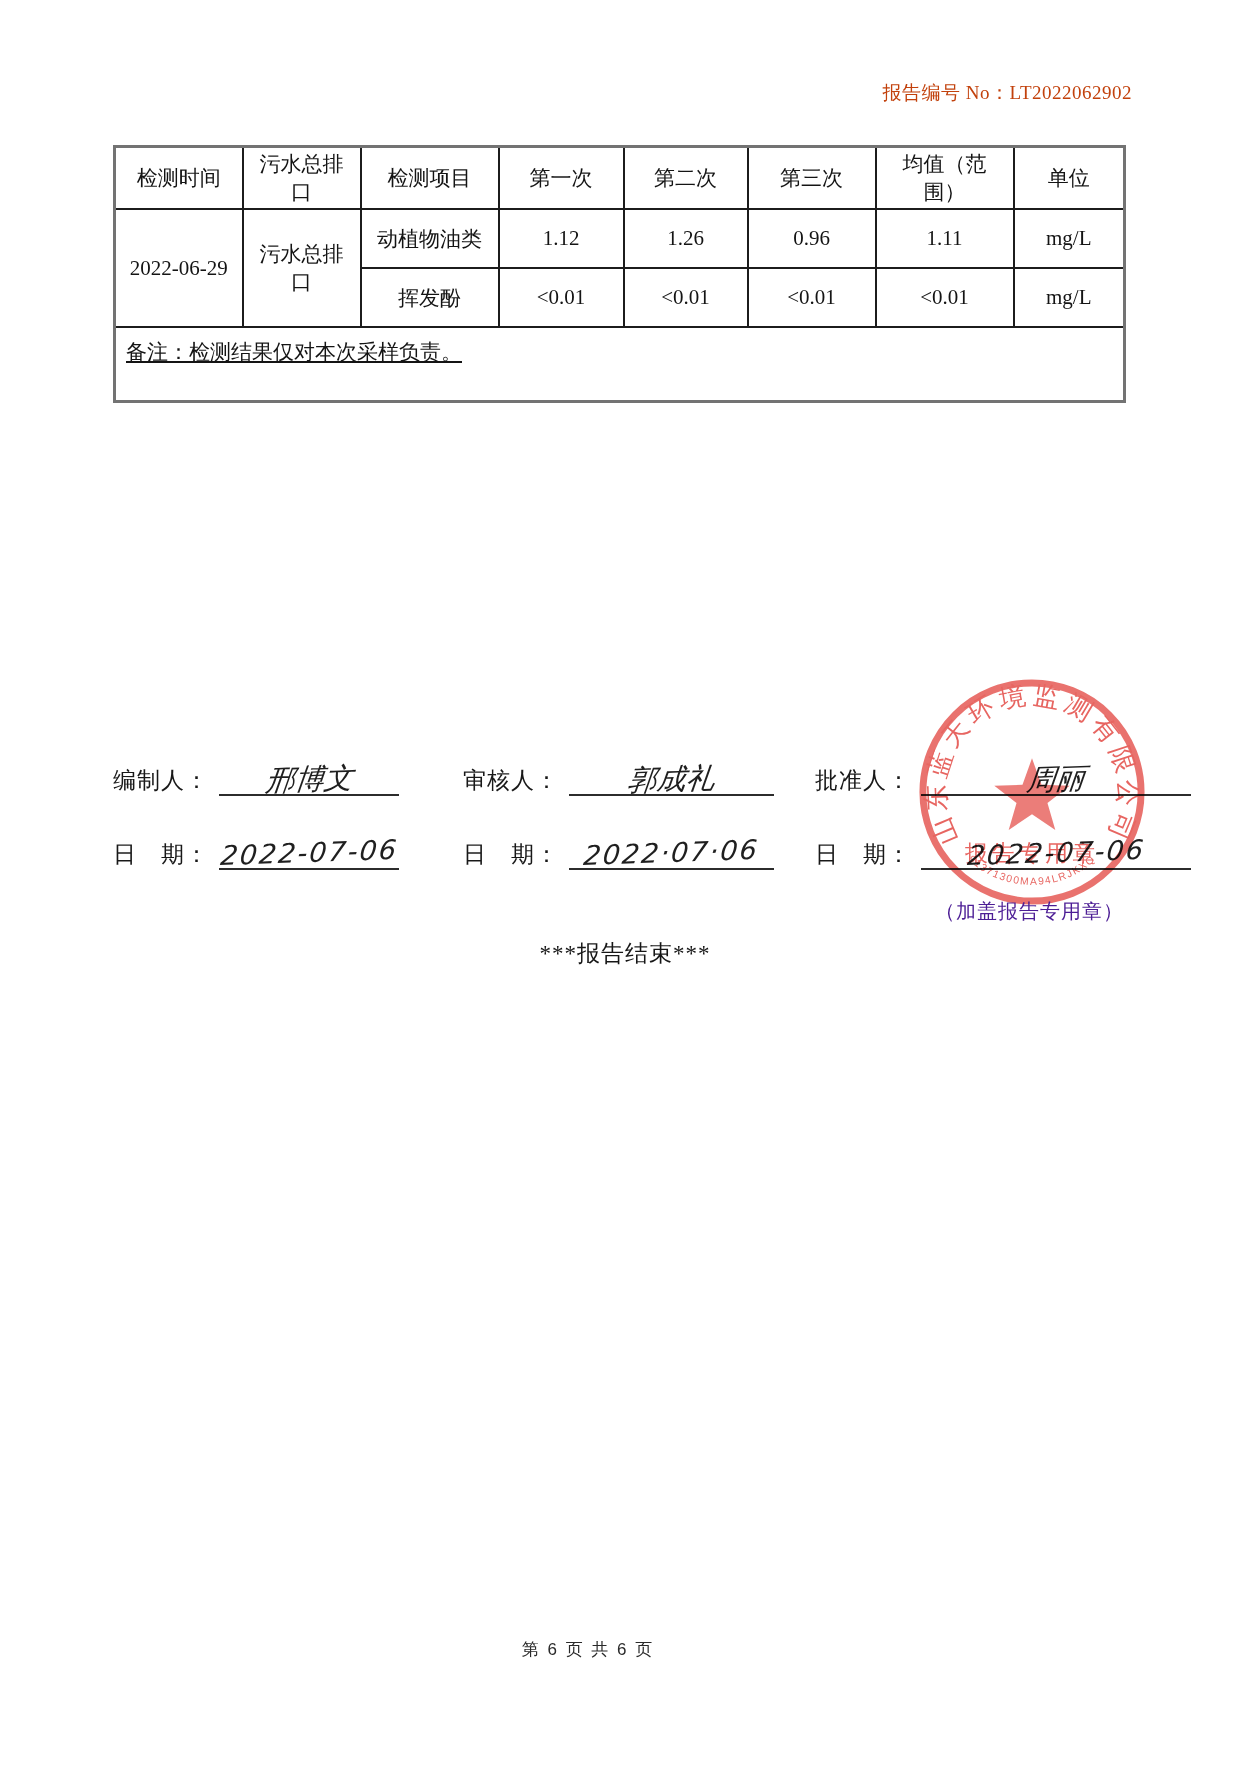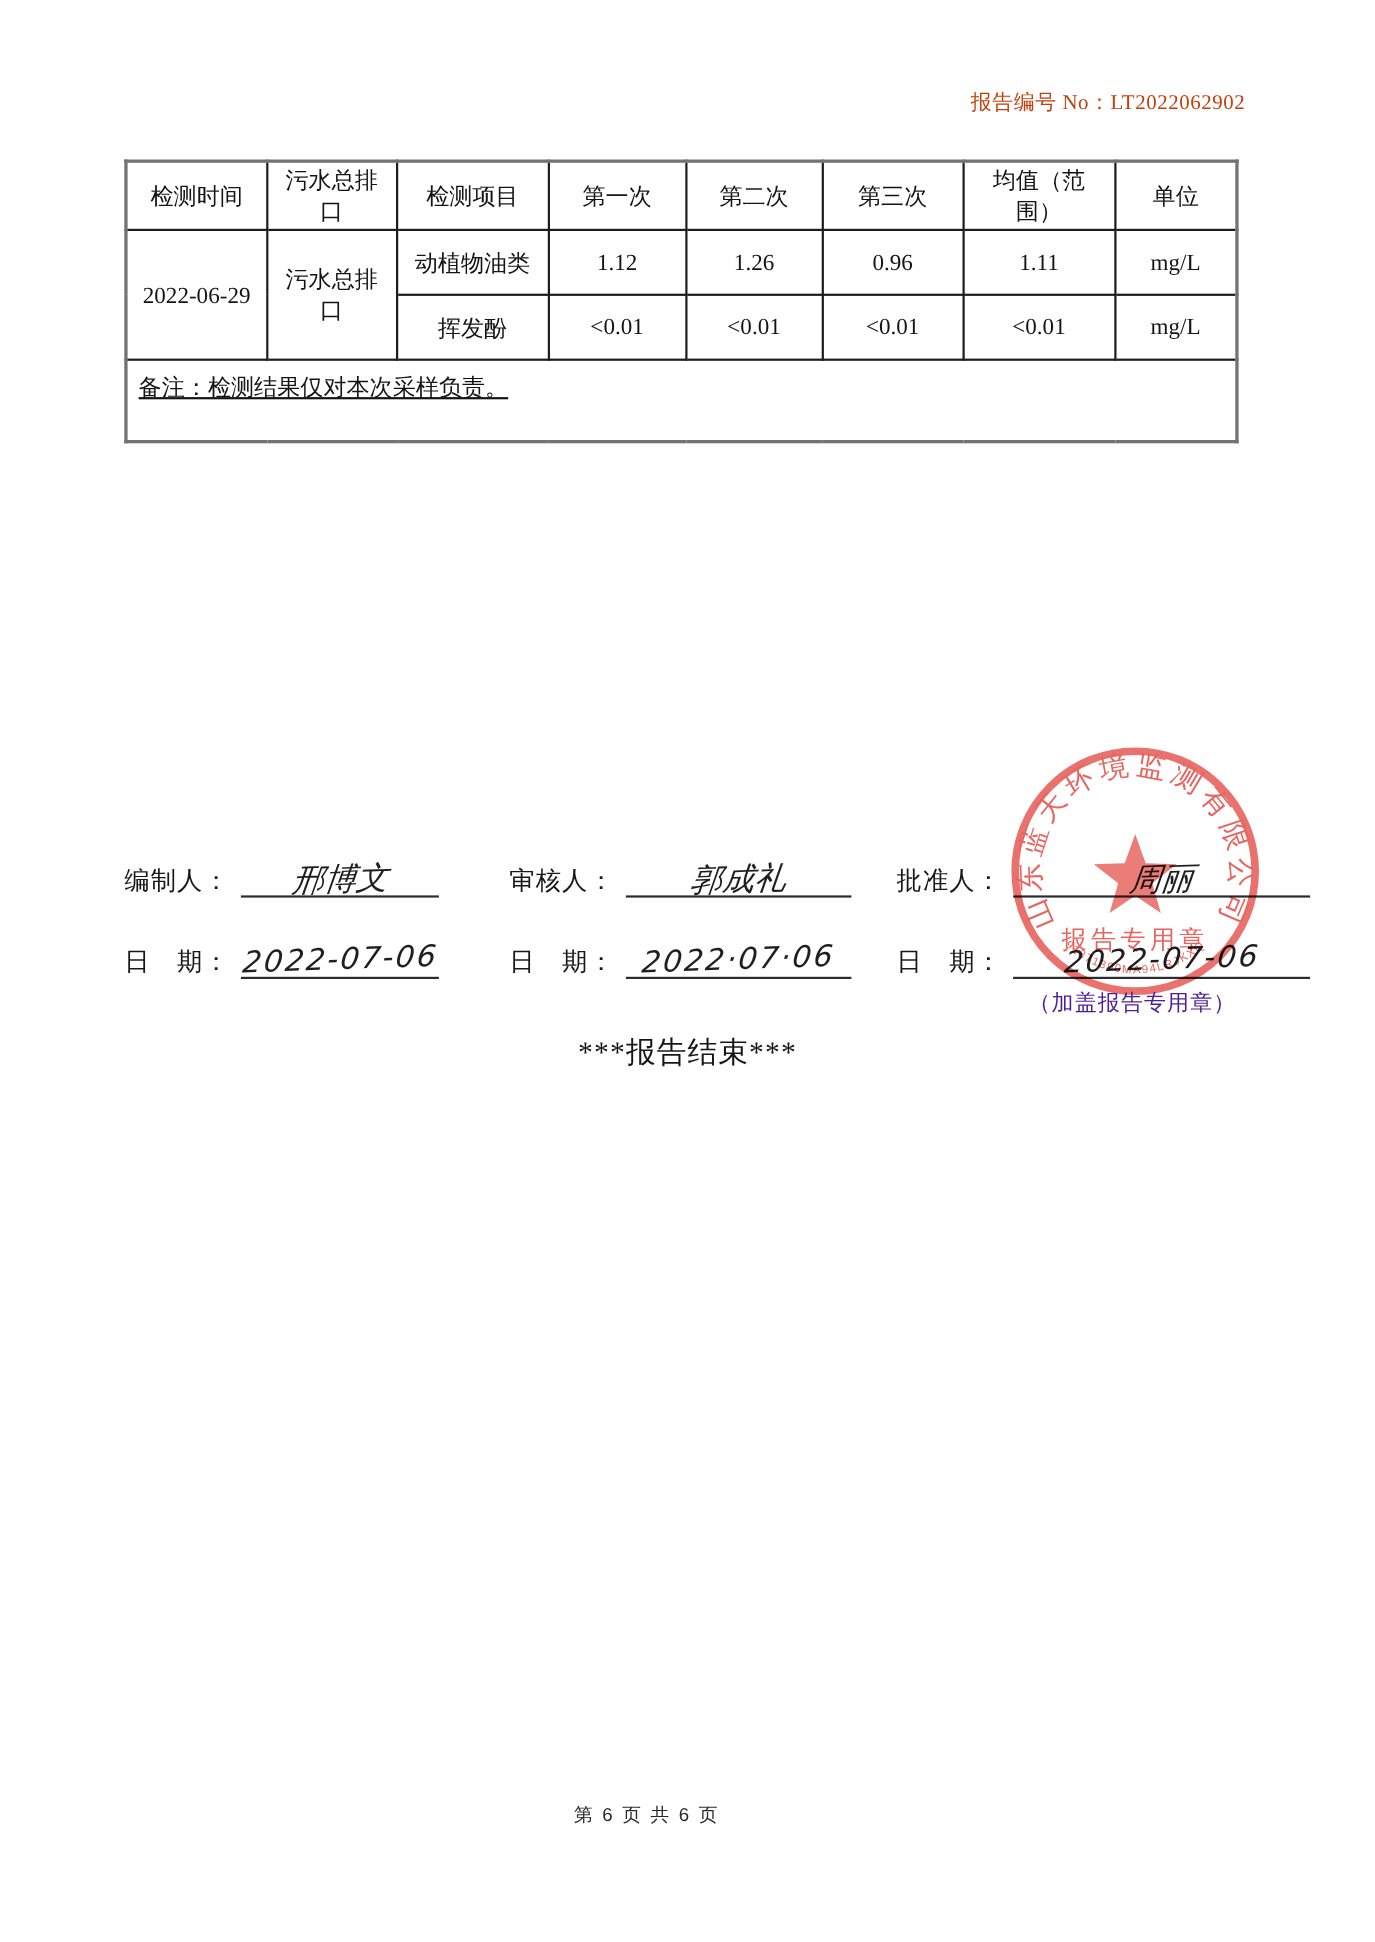--- a/index.html
+++ b/index.html
@@ -31,21 +31,21 @@
     font-weight:400;
     color:#141414;
   }
   table.results tr.hdr th { height:56px; }
   table.results tr.body-row td { height:53px; }
   table.results td.remark {
     text-align:left; vertical-align:top;
     height:58px; padding:10px 8px 4px 10px;text-decoration:underline;
   }
   .sig-label { font-size:23px; color:#181818; white-space:nowrap; letter-spacing:1px; }
-  .sig-group { position:absolute; display:flex; align-items:flex-end;margin-top:20px; }
+  .sig-group { position:absolute; display:flex; align-items:flex-end; }
   .sig-line {
     border-bottom:2px solid #2c2c2c;
     text-align:center;
     margin-left:10px;
     height:36px;
     display:flex; align-items:flex-end; justify-content:center;
   }
   .hw {
     font-family:"DejaVu Sans", sans-serif;
     font-style:italic;
@@ -61,21 +61,21 @@
     mix-blend-mode:multiply;
     opacity:0.88;
   }
   .stamp-note {
     position:absolute; top:898px; left:935px;
     font-size:20px; color:#4c1d95; letter-spacing:1px;
     white-space:nowrap;
   }
   .end-text {
     position:absolute; top:938px; left:0; width:1250px;
-    text-align:center; font-size:27px; letter-spacing:1px; color:#161616;
+    text-align:center; font-size:23px; letter-spacing:1px; color:#161616;
   }
   .page-footer {
     position:absolute; top:1638px; left:0; width:1176px;
     text-align:center; font-size:17px; color:#2a2a2a; letter-spacing:2px;
     font-family:"Liberation Sans", sans-serif;
   }
 </style>
 </head>
 <body>
 

